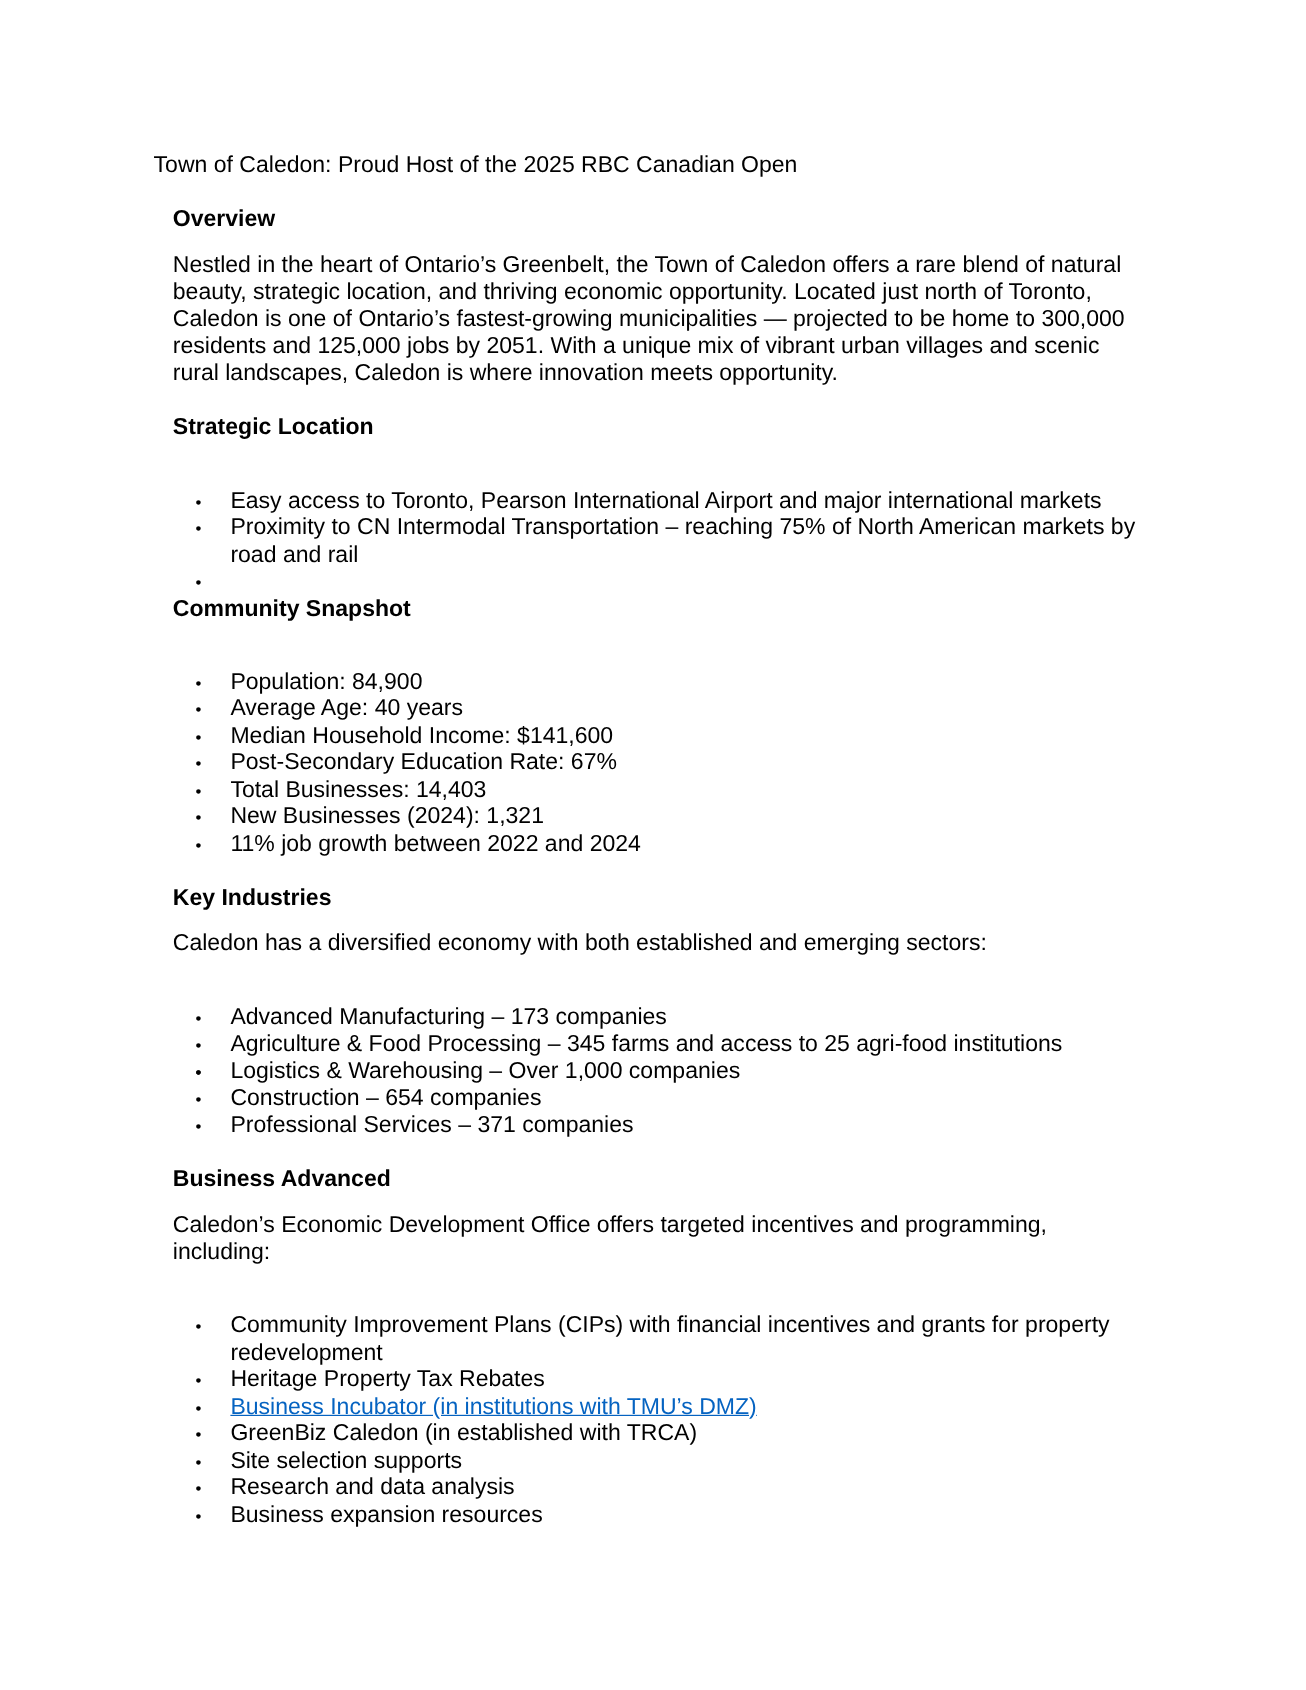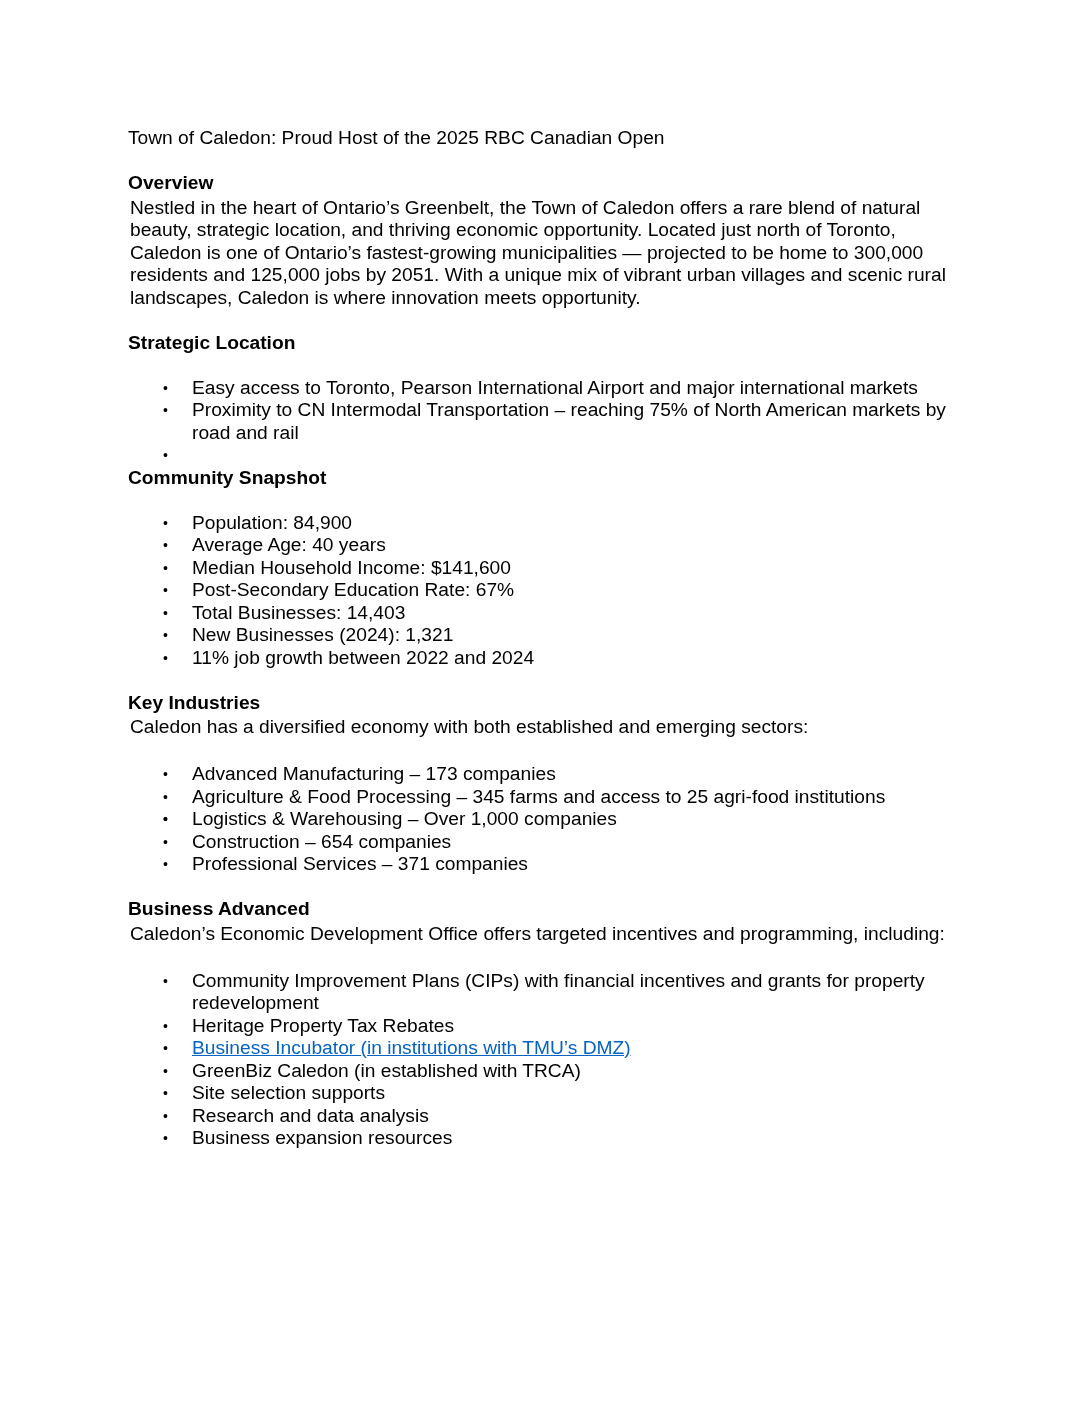--- a/index.html
+++ b/index.html
@@ -21,25 +21,25 @@
     }
     .doc-title {
       font-weight: normal;
       margin: 0 0 22.5px 0;
       font-size: 19.2px;
       line-height: 22.5px;
     }
     .section { margin: 0 0 22.5px 0; }
     .section-heading {
       font-weight: bold;
-      margin: 0;
+      margin: 16px;
       font-size: 19.2px;
       line-height: 22.5px;
     }
-    .section-intro { margin: 2px; }
+    .section-intro { margin: 16px; }
     .spacer { height: 22.5px; }
     ul.bullets {
       list-style: none;
       margin: 0;
       padding: 0;
     }
     ul.bullets li {
       position: relative;
       padding-left: 64px;
       line-height: 22.5px;

